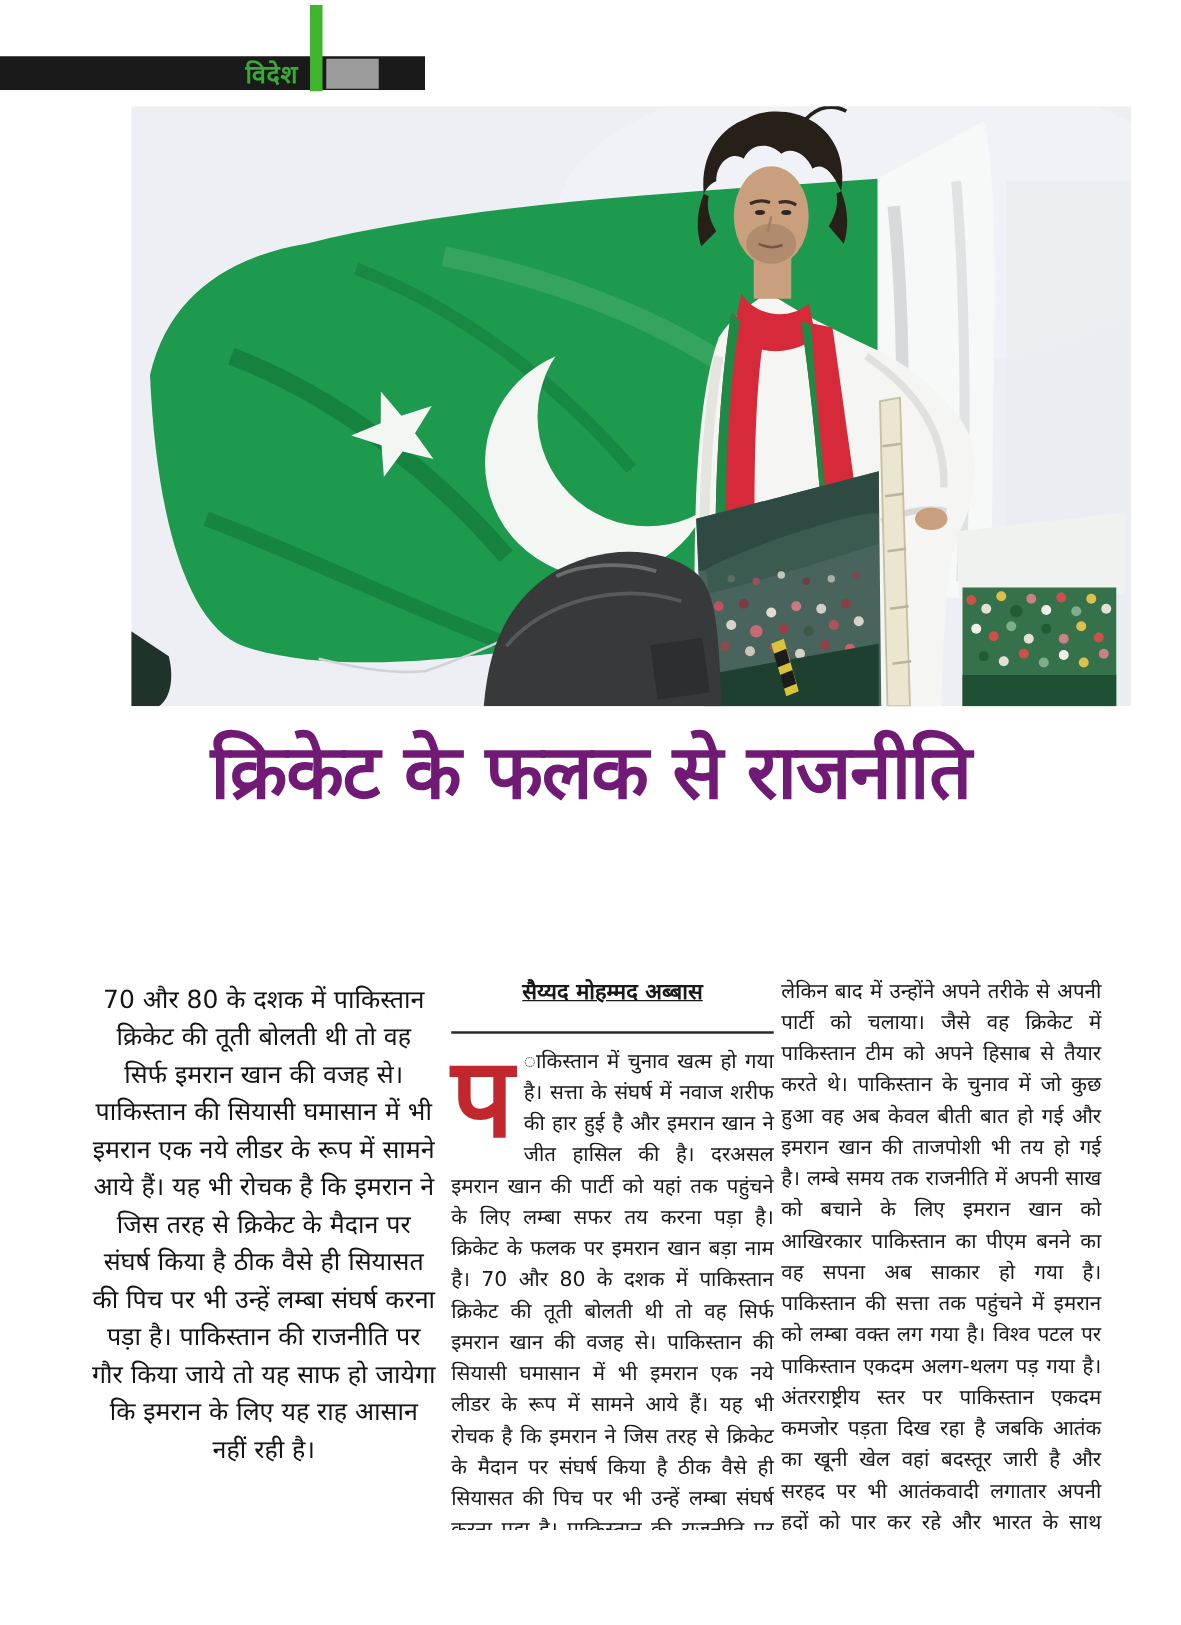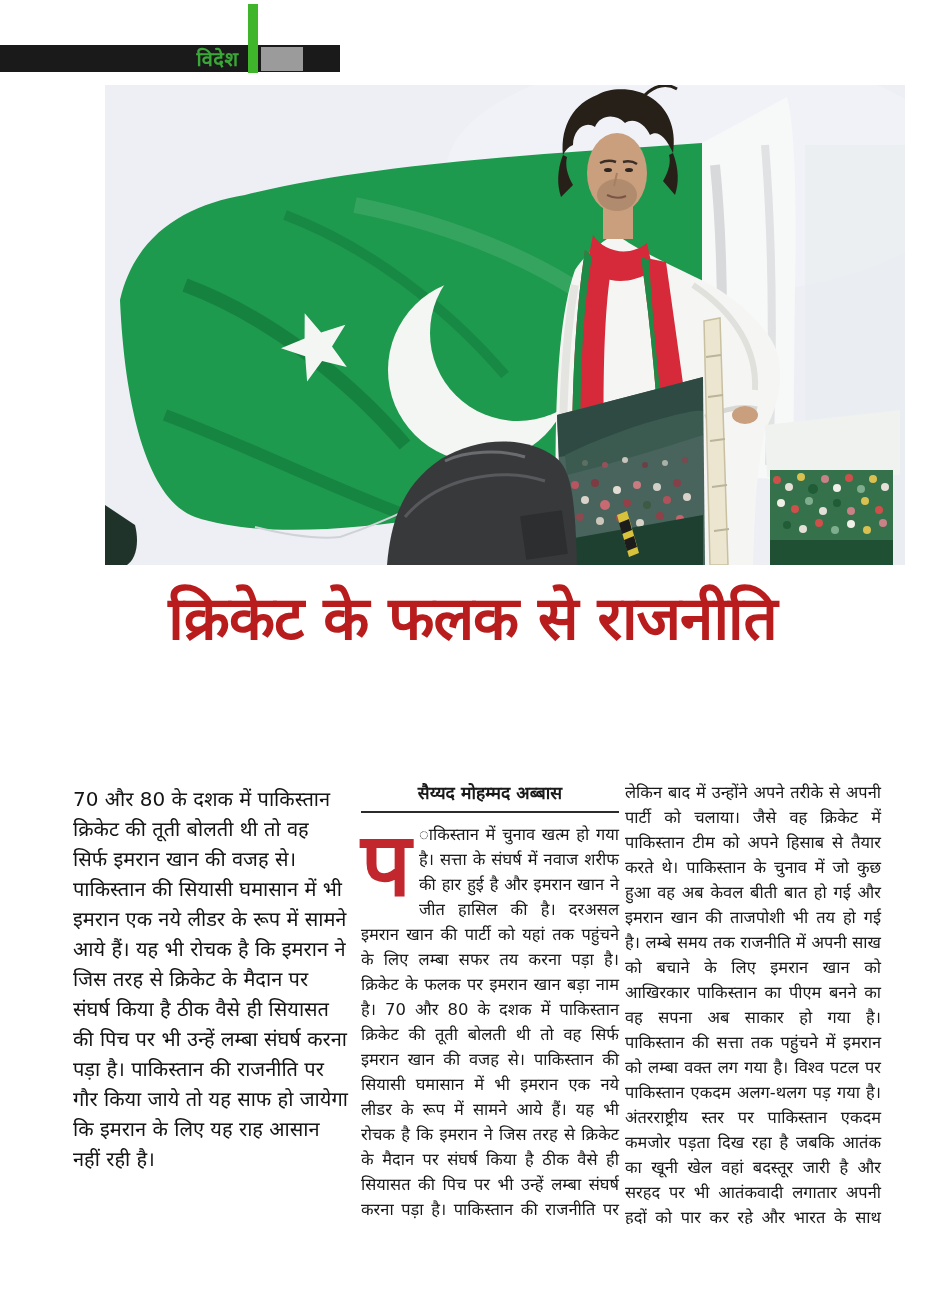--- a/index.html
+++ b/index.html
@@ -16,30 +16,30 @@
   .section-label { color:#3aa837; font-size:20px; font-weight:bold; letter-spacing:.5px; }
   .top-green-bar { position:absolute; left:248px; top:4px; width:10px; height:69px; background:#3eb52b; }
   .top-gray-box  { position:absolute; left:261px; top:47px; width:42px; height:24px; background:#9b9b9b; }
 
   
   .photo { position:absolute; left:105px; top:85px; width:800px; height:480px; }
 
   
   .headline {
     position:absolute; left:30px; right:30px; top:570px; text-align:center;
-    font-weight:bold; color:#b91c1c; font-size:60px; line-height:96px; letter-spacing:-1px;
+    font-weight:bold; color:#701a75; font-size:60px; line-height:96px; letter-spacing:-1px;
   }
 
   
   .col-intro {
     position:absolute; left:73px; top:784px; width:276px;
-    font-size:20px; line-height:30px; color:#141414;
+    font-size:20px; line-height:30px; text-align:center; color:#141414;
   }
   .col-middle { position:absolute; left:361px; top:780px; width:258px; color:#191919; }
-  .byline { text-align:center; font-weight:bold; font-size:17.5px; padding-bottom:7px; }
+  .byline { text-align:center; font-weight:bold; font-size:17.5px; padding-bottom:21px;text-decoration:underline; }
   .byline-rule { border-bottom:2px solid #2b2b2b; }
   .body-text { font-size:16.4px; line-height:25px; text-align:justify; margin:9px 0 0 0; }
   .dropcap {
     float:left; color:#c2272e; font-weight:bold;
     font-size:88px; line-height:78px; margin:4px 8px 0 0;
   }
   .col-right { position:absolute; left:625px; top:780px; width:256px; color:#191919; }
   .col-right .body-text { margin-top:0; }
 
   

